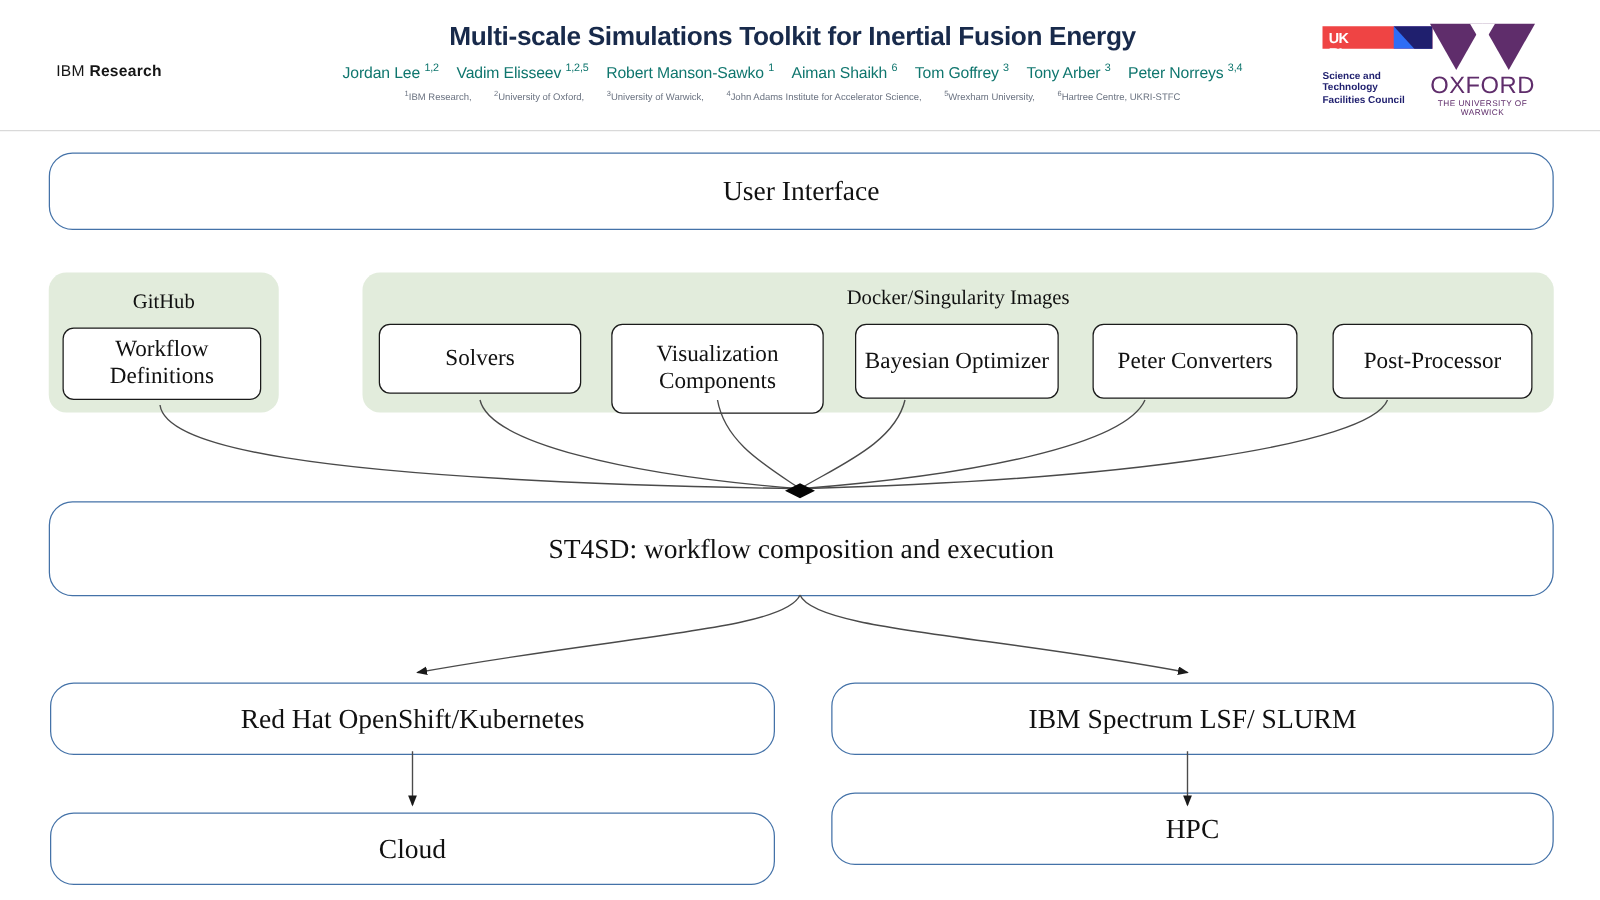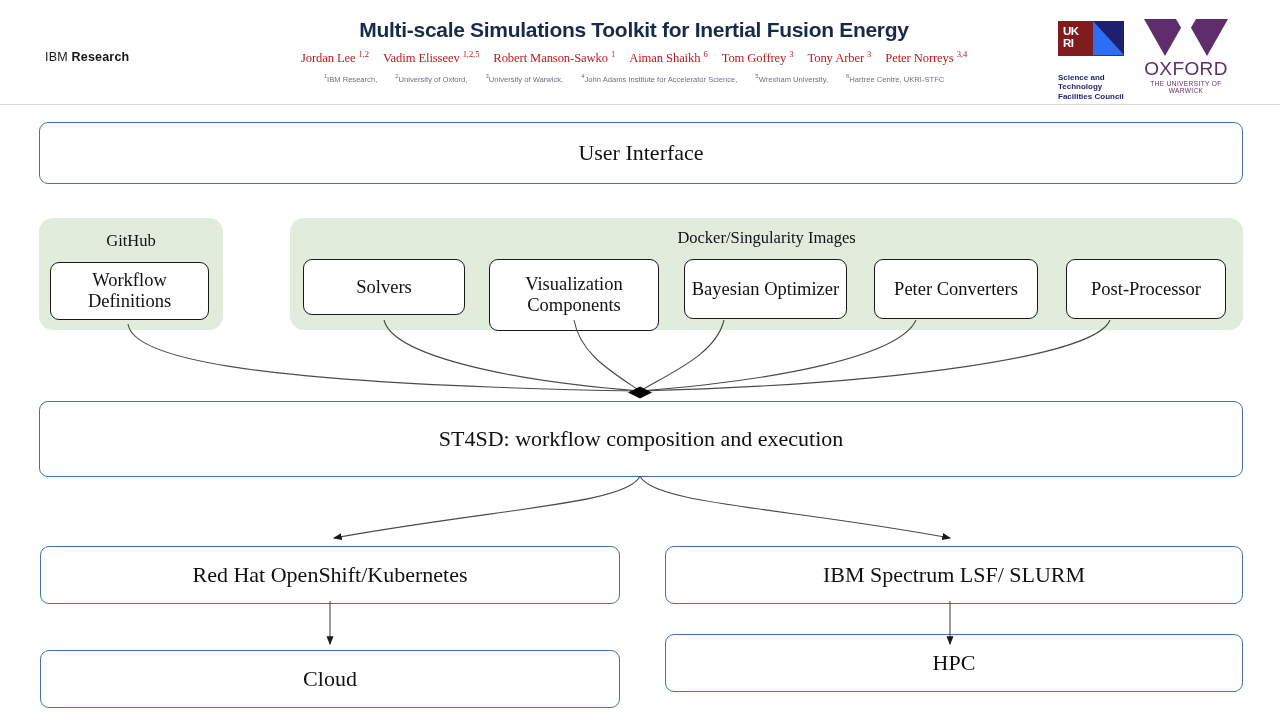--- a/index.html
+++ b/index.html
@@ -93,23 +93,23 @@
   #paper-title {
     font-family: "Liberation Sans", sans-serif;
     font-weight: 700;
     font-size: 21px;
     color: #182a4b;
     letter-spacing: -0.3px;
     line-height: 1.15;
   }
   #authors-row {
     margin-top: 7px;
-    font-family: Liberation Serif, serif;
+    font-family: Liberation Sans, sans-serif;
     font-size: 12.6px;
-    color: #b91c1c;
+    color: #0f766e;
     white-space: nowrap;
     letter-spacing: -0.1px;
   }
   #authors-row .author { margin: 0 7px; }
   #authors-row .author sup { font-size: 8.6px; }
   #affil-row {
     margin-top: 7px;
     font-family: "Liberation Sans", sans-serif;
     font-size: 7.6px;
     color: #6a7280;
@@ -117,24 +117,25 @@
   }
   #affil-row .affil { margin: 0 9px; }
   #affil-row .affil sup { font-size: 6px; }
 
   #ukri-logo {
     position: absolute;
     left: 1058px; top: 21px;
     width: 84px;
   }
   #ukri-mark {
-    width: 66px; height: 35px;
-    background: #7f1d1d;
+    width: 66px; height: 18px;
+    background: #ef4444;
     position: relative;
     overflow: hidden;
+    padding-left: 22px;
   }
   #ukri-mark .blue-block {
     position: absolute;
     right: 0; top: 0;
     width: 31px; height: 34px;
     background: #2e6df5;
   }
   #ukri-mark .tri {
     position: absolute;
     right: 0; top: 0;
@@ -227,21 +228,21 @@
     box-sizing: border-box;
     display: flex;
     align-items: center;
     justify-content: center;
     text-align: center;
     background: #ffffff;
     z-index: 2;
   }
   .blue-box {
     border: 1.4px solid #4472a8;
-    border-radius: 9px;
+    border-radius: 19px;
     font-size: 22px;
     color: #111111;
   }
   .white-box {
     border: 1.5px solid #1a1a1a;
     border-radius: 9px;
     font-size: 18.5px;
     color: #111111;
     line-height: 1.12;
   }

